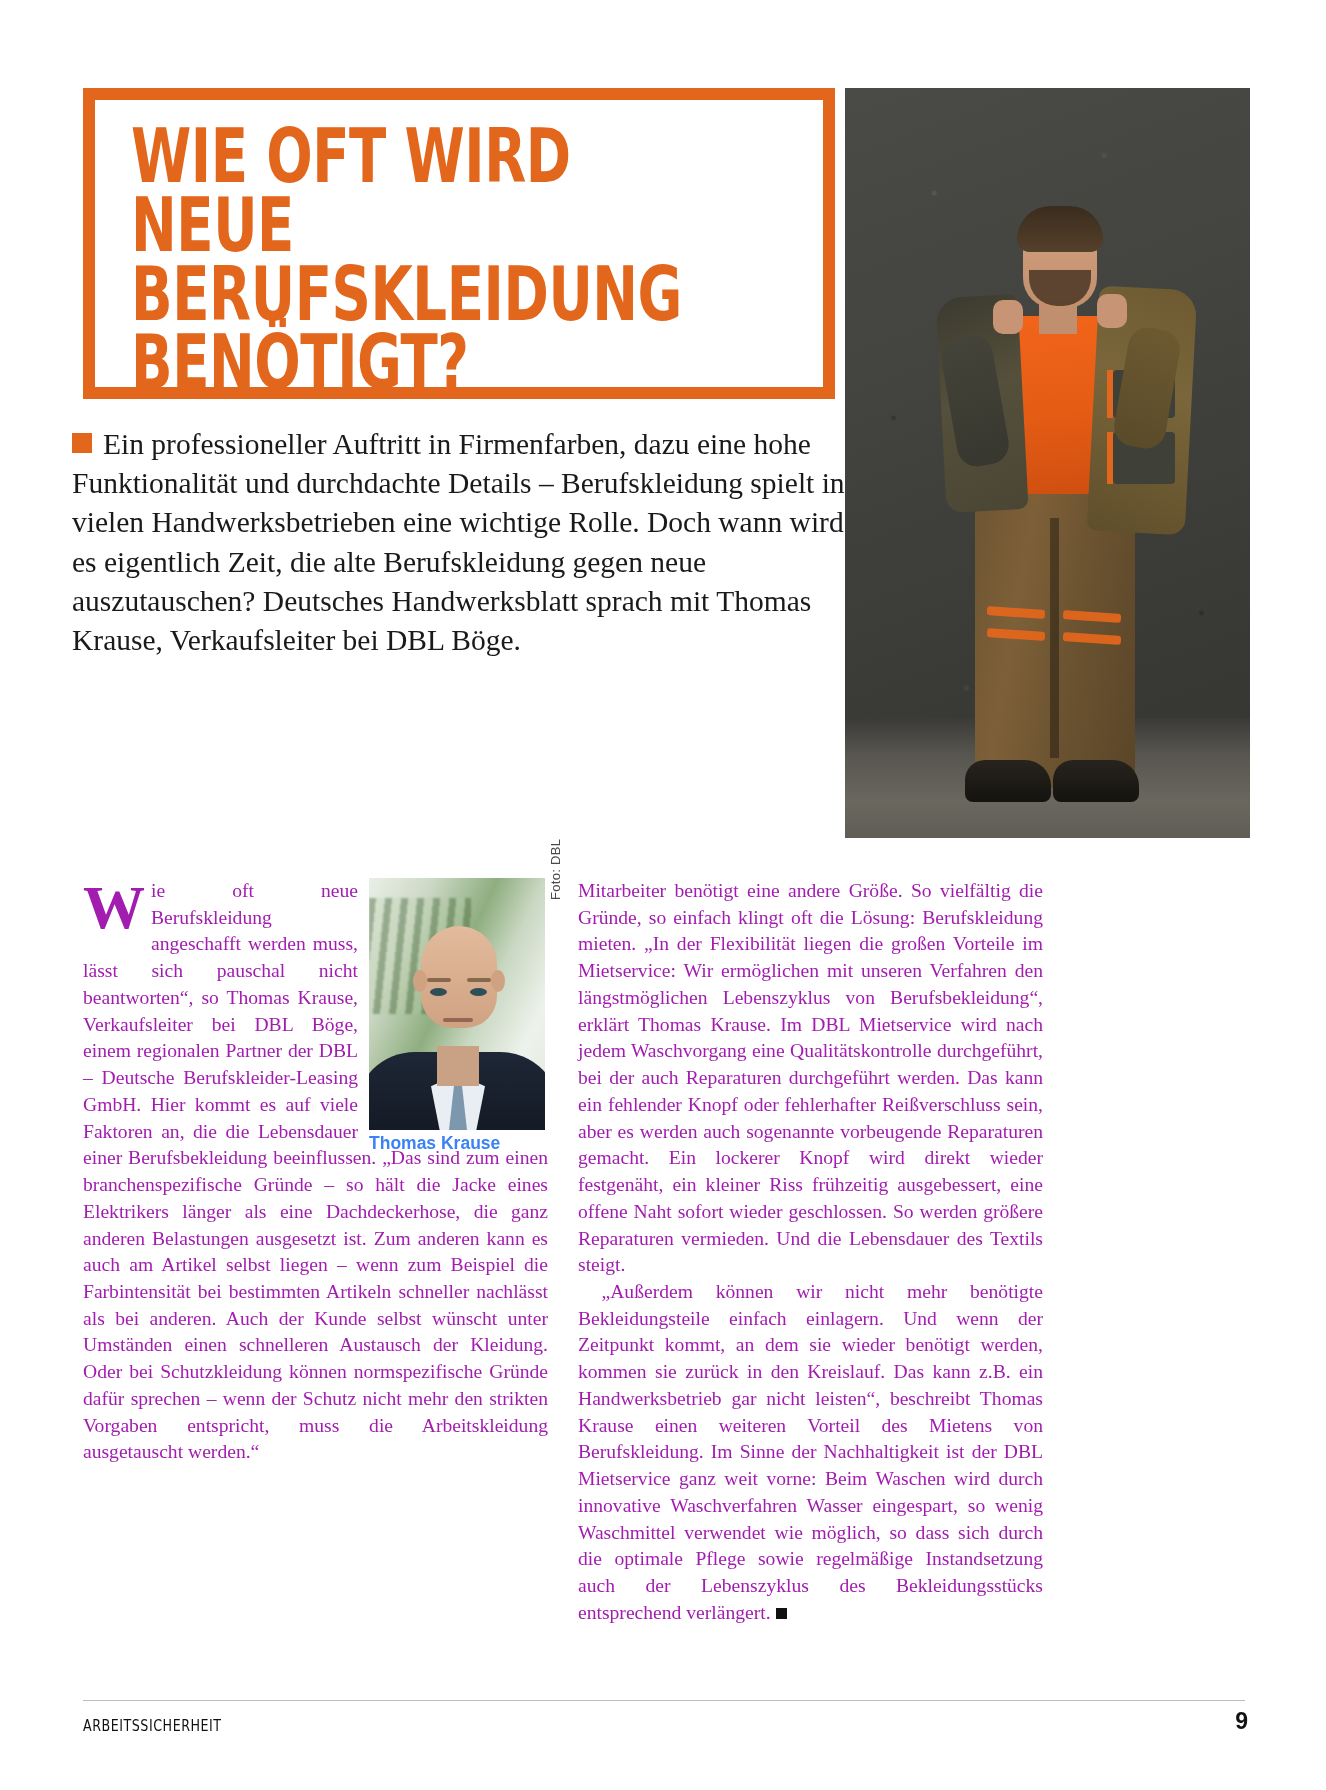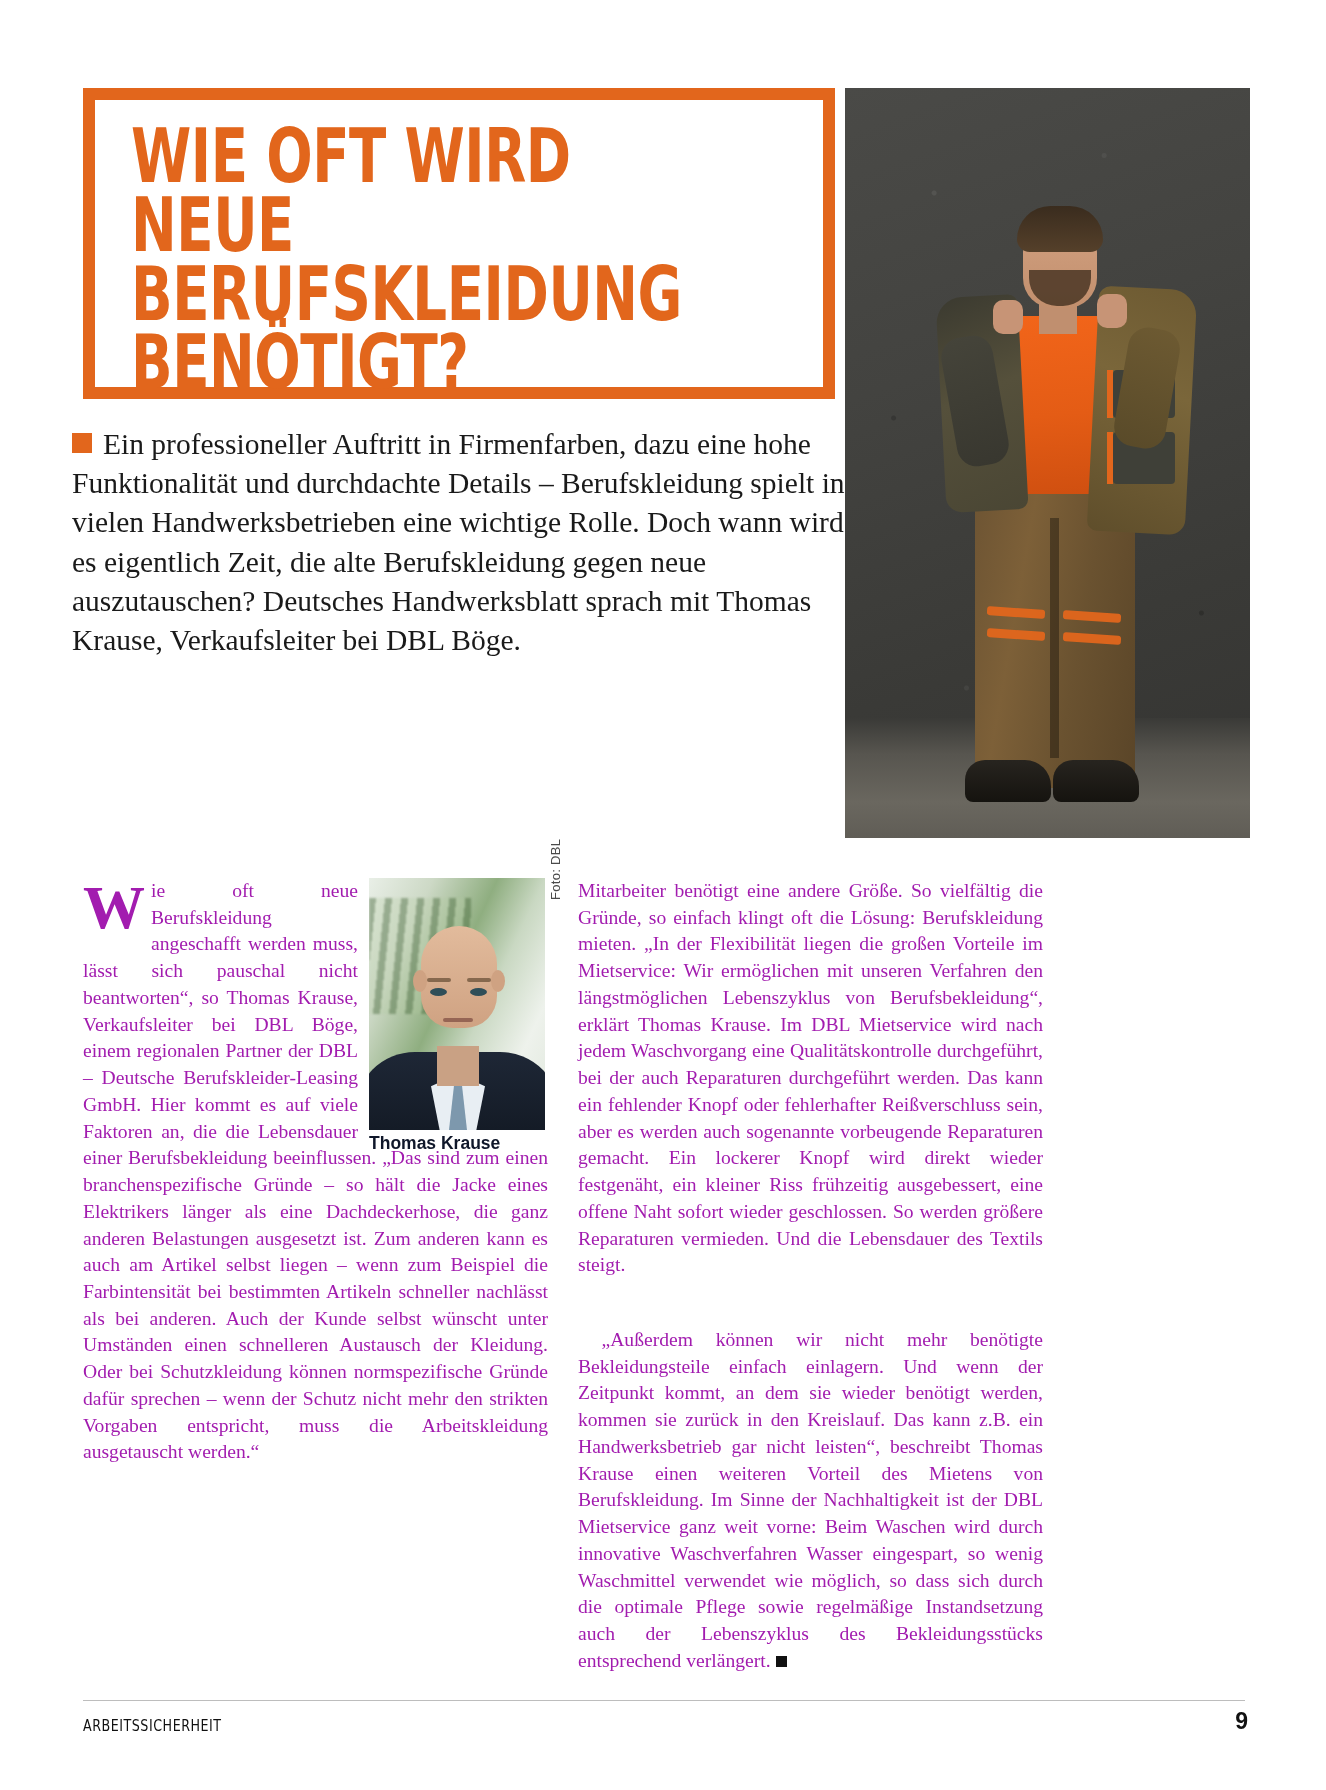--- a/index.html
+++ b/index.html
@@ -269,21 +269,21 @@
     font-size: 19.6px;
     line-height: 1.365;
     text-align: justify;
     color: #a21caf;
     font-family: "Liberation Serif", serif;
     hyphens: auto;
   }
   .col-left  { left: 83px; }
   .col-right { left: 578px; }
   .col p { margin: 0; }
-  .col p + p { text-indent: 1.2em; margin-top: 48px; }
+  .col p + p { text-indent: 1.2em; }
 
   .dropcap-para::first-letter {
     float: left;
     font-size: 62px;
     line-height: 0.83;
     font-weight: 700;
     padding: 4px 6px 0 0;
     font-family: "Liberation Serif", serif;
   }
 
@@ -426,21 +426,21 @@
   }
 
   .portrait-caption {
     position: absolute;
     left: 369px;
     top: 1133px;
     width: 190px;
     font-family: "Liberation Sans", sans-serif;
     font-weight: 700;
     font-size: 17.5px;
-    color: #0f172a;
+    color: #3b82f6;
     z-index: 6;
   }
 
   
   .footer-rule {
     position: absolute;
     left: 83px;
     top: 1700px;
     width: 1162px;
     height: 1px;

